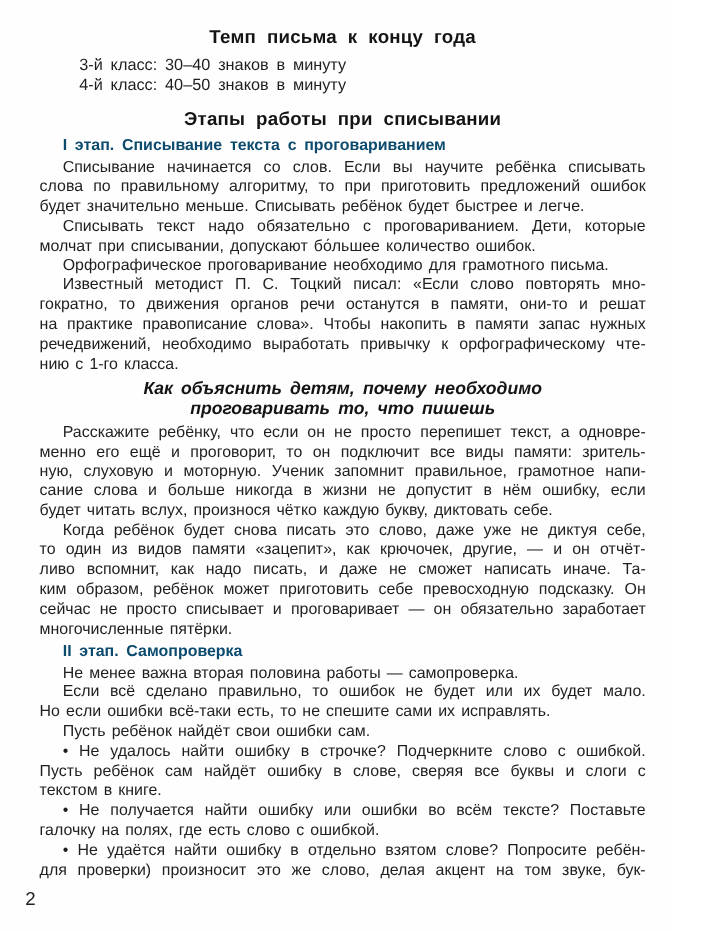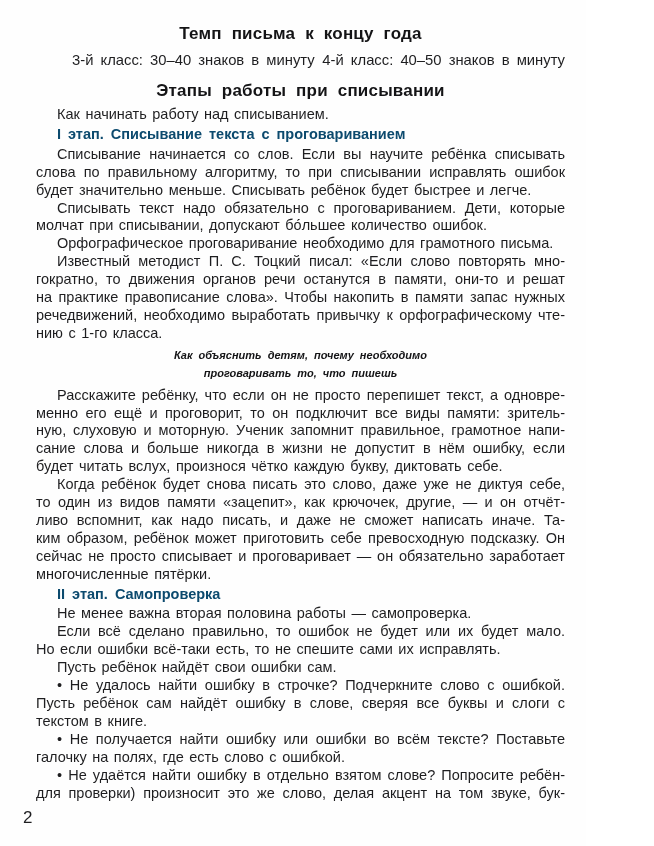--- a/index.html
+++ b/index.html
@@ -7,20 +7,21 @@
     width: 654px; height: 846px;
     background: #ffffff;
     font-family: "Liberation Sans", sans-serif;
     color: #1e1e20;
     overflow: hidden;
   }
   .page {
     position: relative;
     width: 586px; height: 846px;
     background: #fefefe;
+    padding-left: 22px;
   }
   .content {
     position: absolute;
     left: 36px; right: 21px; top: 24px;
     font-size: 14.5px;
     line-height: 17.9px;
     word-spacing: 1.5px;
   }
   h1.doc-title {
     font-size: 17px;
@@ -34,37 +35,38 @@
   }
   h1.doc-title.second { margin-bottom: 6px; margin-top: 12px; }
   .tempo {
     display: flex;
     justify-content: space-between;
     padding-left: 36px;
     font-size: 14.8px;
     line-height: 18px;
     margin-bottom: 11px;
     word-spacing: 3px;
+    flex-direction: column;
   }
   .para { margin: 0; }
   .line { text-align: left; }
   .line.just { text-align: justify; text-align-last: justify; }
   .line.indent { padding-left: 21px; }
   .line.center { text-align: center; text-align-last: center; padding-left: 0; }
   .stage-heading {
     font-weight: bold;
     padding-left: 21px;
     margin: 2px 0 2px 0;
     word-spacing: 3px;
     color: #0c4a6e;
   }
   .subheading {
     font-weight: bold;
     font-style: italic;
-    font-size: 11px;
+    font-size: 16px;
     margin: 4px 0 4px 0;
     word-spacing: 3px;
     color: #141416;
   }
   .page-number {
     position: absolute;
     left: 23px; top: 808px;
     font-size: 17px;
     color: #1e1e20;
   }
@@ -77,29 +79,26 @@
 
     <h1 class="doc-title">Темп письма к концу года</h1>
 
     <div class="tempo">
       <span>3-й класс: 30–40 знаков в минуту</span>
       <span>4-й класс: 40–50 знаков в минуту</span>
     </div>
 
     <h1 class="doc-title second">Этапы работы при списывании</h1>
 
-    <div class="para">
-        <div class="line indent">Как начинать работу над списыванием.</div>
-      </div>
 
     <div class="stage-heading">I этап. Списывание текста с проговариванием</div>
 
     <div class="para">
         <div class="line indent just">Списывание начинается со слов. Если вы научите ребёнка списывать</div>
-        <div class="line just">слова по правильному алгоритму, то при списывании исправлять ошибок</div>
+        <div class="line just">слова по правильному алгоритму, то при приготовить предложений ошибок</div>
         <div class="line">будет значительно меньше. Списывать ребёнок будет быстрее и легче.</div>
       </div>
     <div class="para">
         <div class="line indent just">Списывать текст надо обязательно с проговариванием. Дети, которые</div>
         <div class="line">молчат при списывании, допускают бо́льшее количество ошибок.</div>
       </div>
     <div class="para">
         <div class="line indent">Орфографическое проговаривание необходимо для грамотного письма.</div>
       </div>
     <div class="para">

